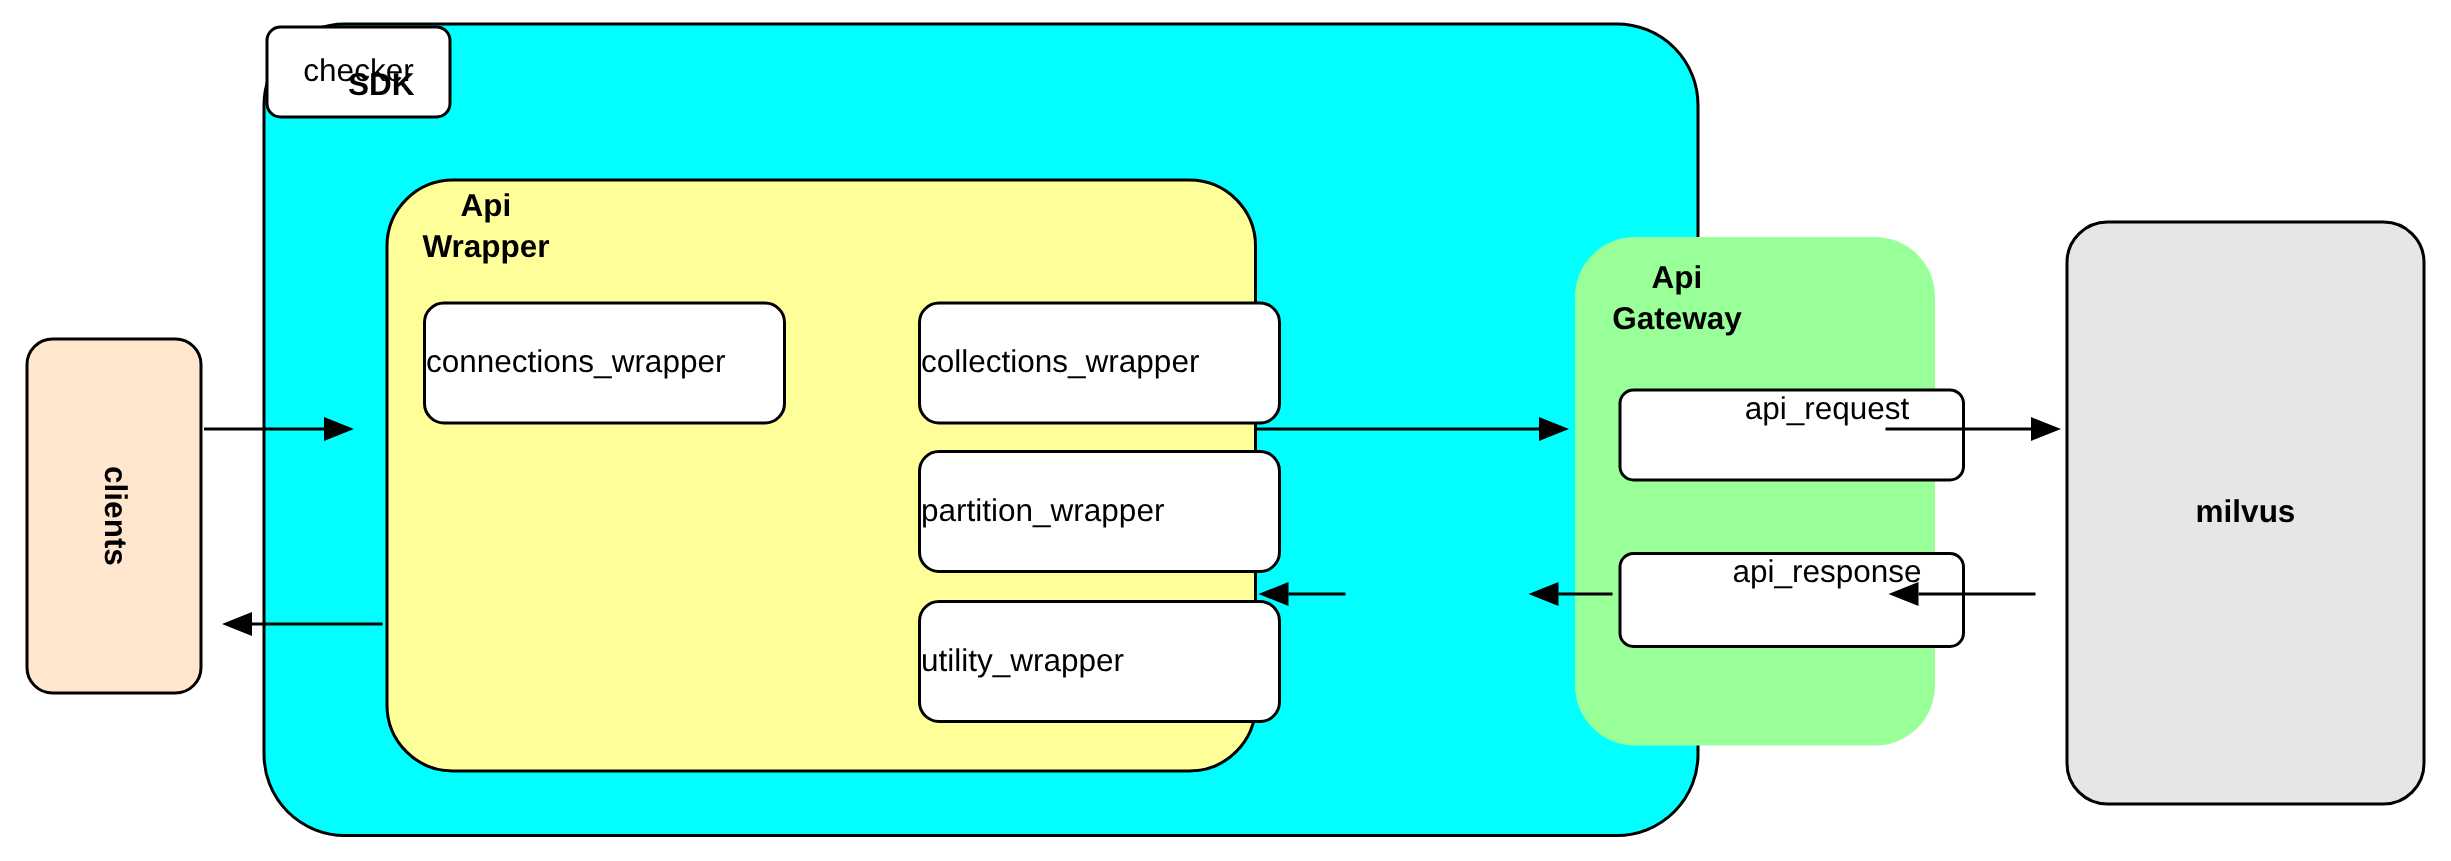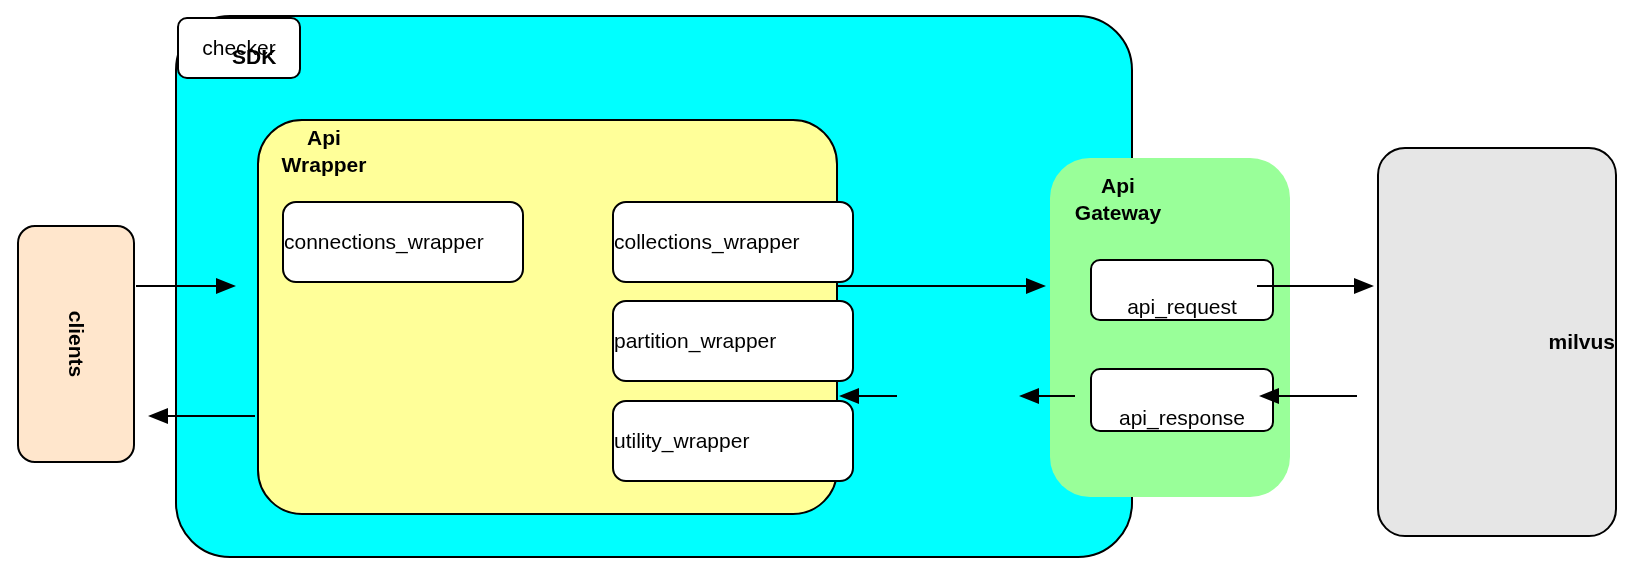--- a/index.html
+++ b/index.html
@@ -10,24 +10,24 @@
   .sdk{left:175px;top:15px;width:958px;height:543px;background:var(--sdk-fill);border-radius:55px;}
   .sdk-label{position:absolute;left:55px;top:28px;font-size:21px;font-weight:bold;}
   .apiwrapper{left:80px;top:102px;width:581px;height:396px;background:var(--api-wrapper-fill);border-radius:45px;}
   .apiwrapper-title{position:absolute;left:0;top:3px;width:130px;text-align:center;font-size:21px;font-weight:bold;line-height:27px;}
   .witem{position:absolute;width:238px;height:78px;background:var(--node-fill);border:2px solid var(--border);border-radius:14px;display:flex;align-items:center;justify-content:flex-start;font-size:21px;}
   .c1{left:23px;} .c2{left:325px;margin-left:28px;}
   .r1{top:80px;} .r2{top:179px;} .r3{top:279px;}
   .checker{left:722px;top:352px;width:120px;height:58px;background:var(--node-fill);border:2px solid var(--border);border-radius:10px;display:flex;align-items:center;justify-content:center;font-size:21px;}
   .gateway{left:873px;top:141px;width:240px;height:339px;background:var(--api-gateway-fill);border-radius:40px;}
   .gateway-title{position:absolute;left:0;top:14px;width:136px;text-align:center;font-size:21px;font-weight:bold;line-height:27px;}
-  .gwitem{position:absolute;left:40px;width:180px;background:var(--node-fill);border:2px solid var(--border);border-radius:10px;display:flex;align-items:flex-end;justify-content:center;font-size:21px;}
+  .gwitem{position:absolute;left:29px;width:180px;background:var(--node-fill);border:2px solid var(--border);border-radius:10px;display:flex;align-items:flex-start;justify-content:center;font-size:21px;padding-left:47px;}
   .req{top:101px;height:58px;}
   .resp{top:210px;height:60px;}
-  .milvus{left:1377px;top:147px;width:240px;height:390px;background:var(--milvus-fill);border-radius:28px;display:flex;align-items:center;justify-content:flex-end;font-size:21px;font-weight:bold;}
+  .milvus{left:1377px;top:147px;width:240px;height:390px;background:var(--milvus-fill);border-radius:28px;display:flex;align-items:center;justify-content:center;font-size:21px;font-weight:bold;}
   .clients{left:17px;top:225px;width:118px;height:238px;background:var(--clients-fill);border-radius:18px;display:flex;align-items:center;justify-content:center;}
   .clients span{transform:rotate(90deg);font-size:21px;font-weight:bold;white-space:nowrap;}
   .aline{position:absolute;height:2px;background:var(--border);}
   .ahead{position:absolute;width:0;height:0;border-top:8px solid transparent;border-bottom:8px solid transparent;}
   .ahead.right{border-left:20px solid var(--border);}
   .ahead.left{border-right:20px solid var(--border);}
 </style>
 </head>
 <body>
 

